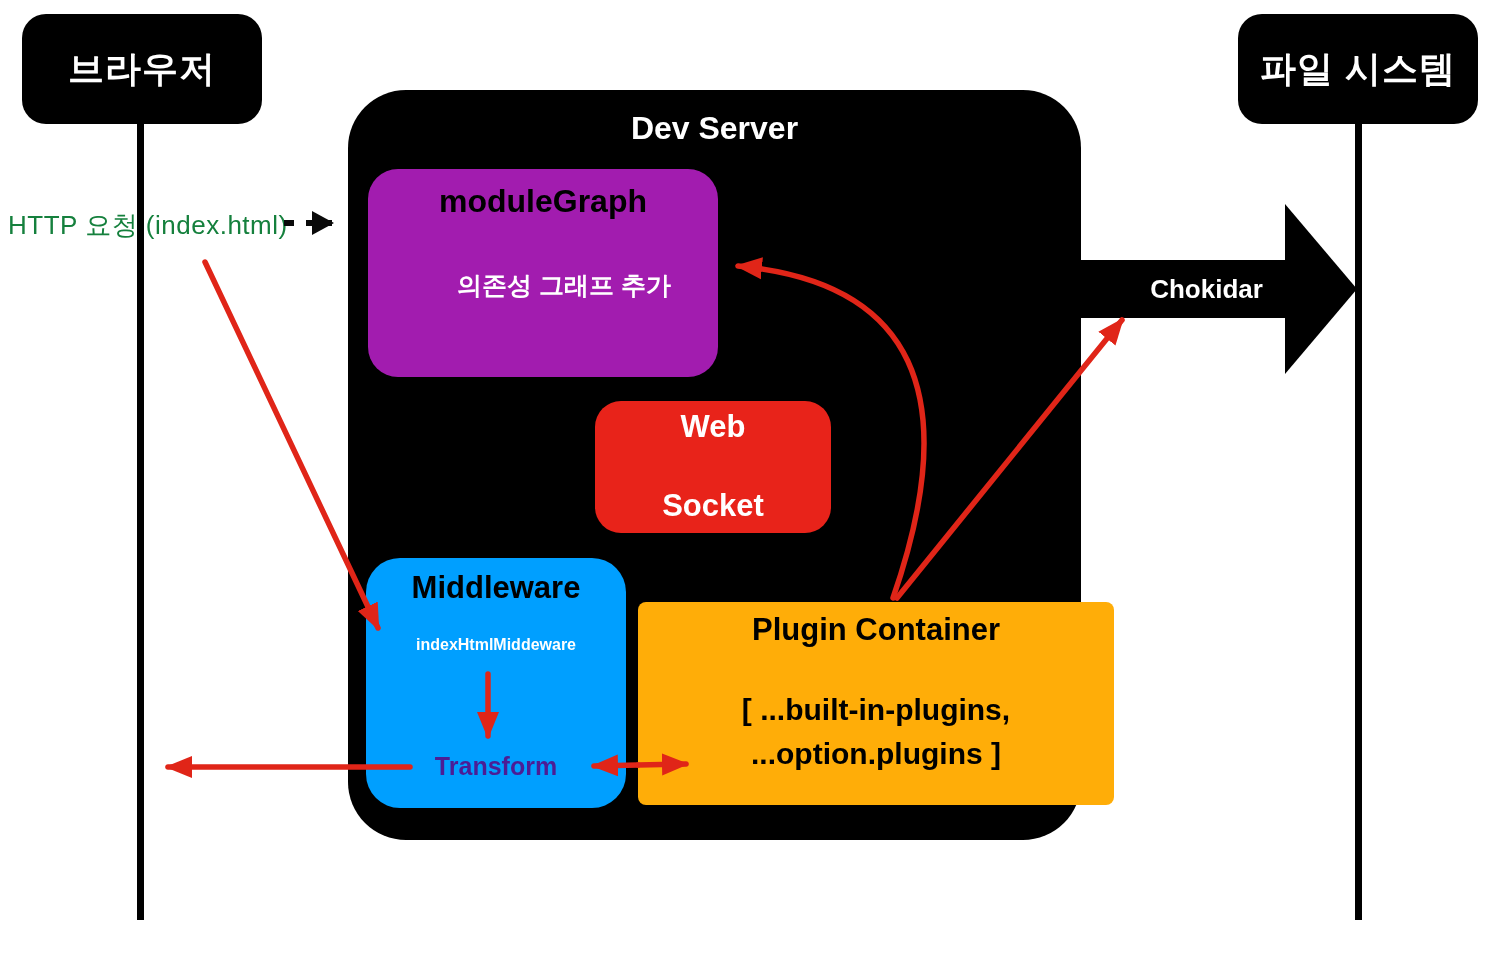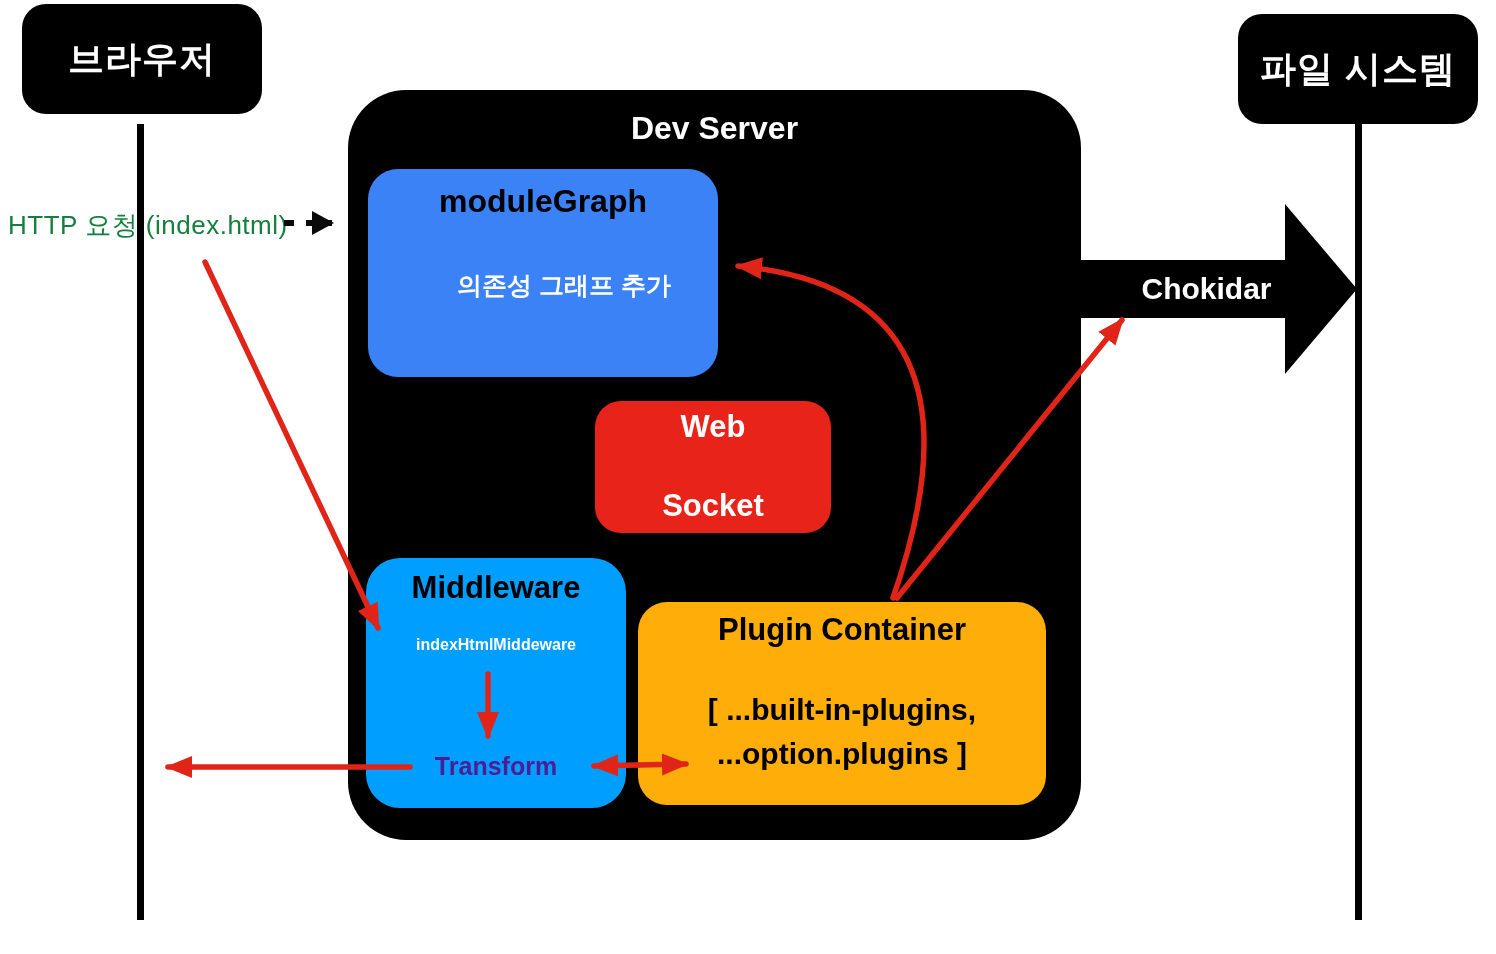--- a/index.html
+++ b/index.html
@@ -7,68 +7,68 @@
   .canvas{
     position:relative;width:1496px;height:954px;background:#ffffff;overflow:hidden;
     font-family:"Liberation Sans","DejaVu Sans",sans-serif;
   }
   
   .actor{
     position:absolute;background:#000;border-radius:24px;color:#fff;
     display:flex;align-items:center;justify-content:center;
     font-size:36px;font-weight:bold;letter-spacing:1px;
   }
-  .actor.browser{left:22px;top:4px;width:240px;height:110px;}
+  .actor.browser{left:22px;top:14px;width:240px;height:110px;}
   .actor.fs{left:1238px;top:14px;width:240px;height:110px;}
   .lifeline{position:absolute;width:7px;background:#000;top:124px;height:796px;}
   .lifeline.browser{left:137px;}
   .lifeline.fs{left:1355px;}
   
   .dev-server{
     position:absolute;left:348px;top:90px;width:733px;height:750px;
     background:#000;border-radius:58px;
   }
   .dev-server-title{
     position:absolute;left:0;top:20px;width:100%;text-align:center;
     color:#fff;font-size:32px;font-weight:bold;
   }
   .inner-box{position:absolute;border-radius:30px;}
   .inner-title{position:absolute;left:0;width:100%;text-align:center;font-weight:bold;color:#000;}
   .inner-sub{position:absolute;left:0;width:100%;text-align:center;color:#fff;}
   
-  .module-graph{left:20px;top:79px;width:350px;height:208px;background:#3b82f6;}
+  .module-graph{left:20px;top:79px;width:350px;height:208px;background:#a21caf;}
   .module-graph .inner-title{top:14px;font-size:32px;}
   .module-graph .inner-sub{top:100px;font-size:25px;font-weight:bold;padding-left:42px;}
   
   .web-socket{left:247px;top:311px;width:236px;height:132px;background:#E8231A;border-radius:26px;
     display:flex;flex-direction:column;align-items:center;justify-content:center;
     color:#fff;font-weight:bold;font-size:31px;line-height:1.38;gap:36px;}
   
   .middleware{left:18px;top:468px;width:260px;height:250px;background:#009FFF;border-radius:34px;}
   .middleware .inner-title{top:12px;font-size:31px;}
   .middleware .mw-handler{position:absolute;top:78px;left:0;width:100%;text-align:center;
     color:#fff;font-size:16px;font-weight:bold;}
   .middleware .mw-transform{position:absolute;top:194px;left:0;width:100%;text-align:center;
     color:#4c1d95;font-size:25px;font-weight:bold;}
   
-  .plugin-container{left:290px;top:512px;width:408px;height:203px;background:#FFAD08;border-radius:29px;}
+  .plugin-container{left:290px;top:512px;width:476px;height:203px;background:#FFAD08;border-radius:8px;}
   .plugin-container .inner-title{top:10px;font-size:31px;}
   .plugin-container .pc-plugins{position:absolute;top:86px;left:0;width:100%;text-align:center;
     color:#000;font-size:30px;font-weight:bold;line-height:1.48;}
   
   .http-label{
     position:absolute;left:8px;top:208px;color:#15803d;font-size:26px;letter-spacing:.5px;
   }
   
   .chokidar-body{position:absolute;left:1080px;top:260px;width:207px;height:58px;background:#000;}
   .chokidar-head{position:absolute;left:1285px;top:204px;width:0;height:0;
     border-top:85px solid transparent;border-bottom:85px solid transparent;border-left:72px solid #000;}
   .chokidar-label{position:absolute;left:1080px;top:260px;width:207px;height:58px;
     display:flex;align-items:center;justify-content:center;padding-left:46px;
-    color:#fff;font-size:30px;font-weight:bold;}
+    color:#fff;font-size:26px;font-weight:bold;}
   
   .overlay{position:absolute;left:0;top:0;width:1496px;height:954px;pointer-events:none;}
 </style>
 </head>
 <body>
 
 <div class="canvas">
 
   <div class="actor browser">
     <span>브라우저</span>

